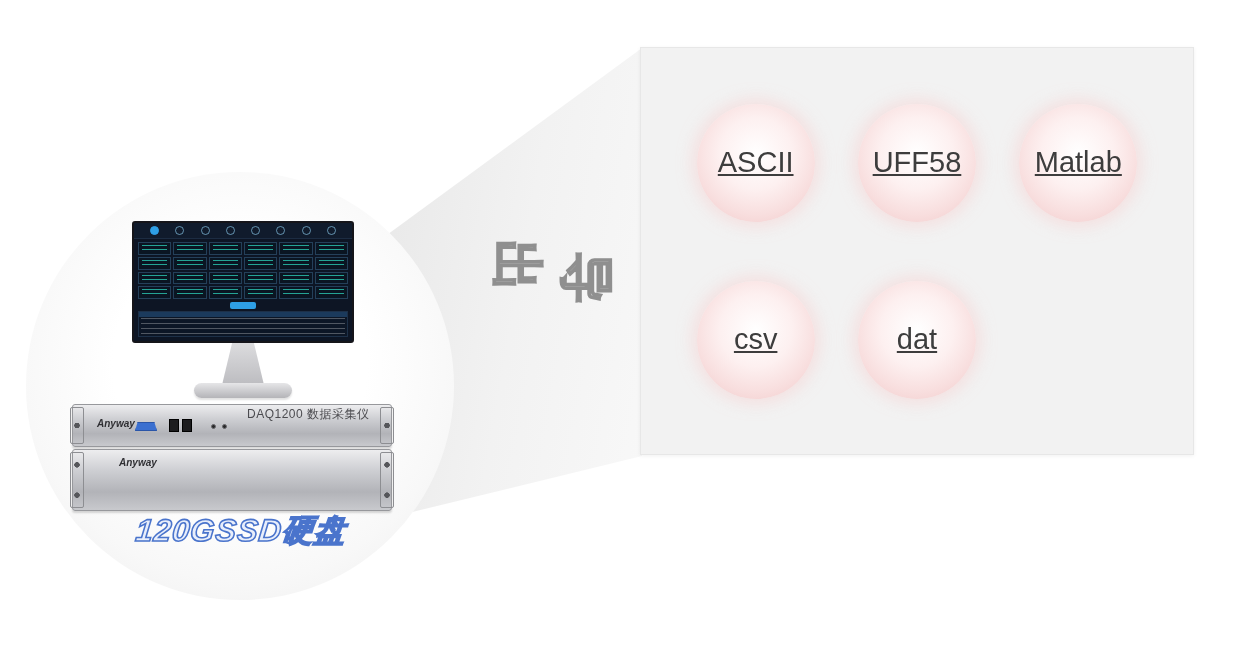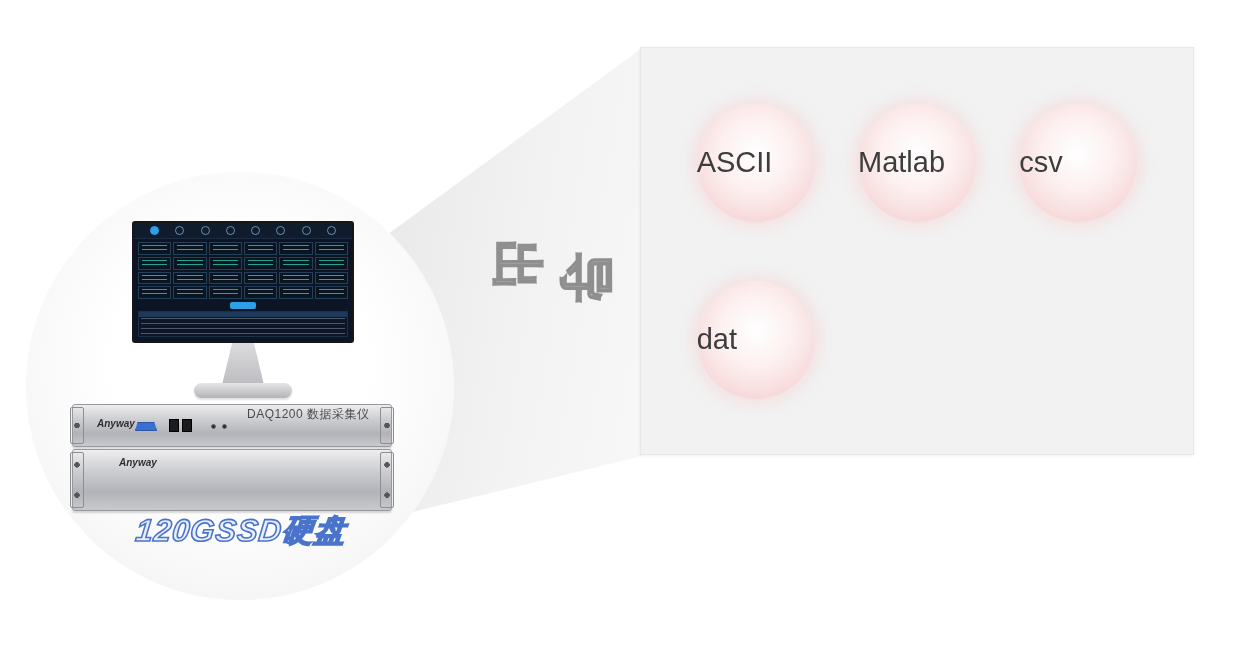--- a/index.html
+++ b/index.html
@@ -128,22 +128,22 @@
   .export-panel {
     position:absolute; left:640px; top:47px; width:554px; height:408px; z-index:2;
     background:#f2f2f2; border:1px solid #e7e7e7; box-shadow:0 1px 4px rgba(0,0,0,.06);
     display:grid; grid-template-columns:repeat(3,1fr); grid-template-rows:repeat(2,1fr);
     place-items:center; padding:26px 34px;
   }
   .format-circle {
     width:118px; height:118px; border-radius:50%;
     background:radial-gradient(circle at 50% 42%, #ffffff 0%, #fdf0f0 40%, #f8dede 68%, #f3cfcf 88%, #f6dada 100%);
     box-shadow:0 0 14px 6px rgba(246,214,214,.55);
-    display:flex; align-items:center; 
-    font-size:29px; color:#3d3d3d;
+    display:flex; align-items:center; justify-content:center;
+    font-size:29px; color:#3d3d3d;text-decoration:underline;
   }
 </style>
 </head>
 <body>
 
 <div class="stage">
 
   <div class="beam"></div>
 
   <div class="export-label">导出</div>
@@ -216,20 +216,23 @@
     </div>
 
     <div class="ssd-caption">120GSSD硬盘</div>
   </div>
 
   <div class="export-panel">
     <div class="format-circle">
       <span>ASCII</span>
     </div>
     <div class="format-circle">
+      <span>UFF58</span>
+    </div>
+    <div class="format-circle">
       <span>Matlab</span>
     </div>
     <div class="format-circle">
       <span>csv</span>
     </div>
     <div class="format-circle">
       <span>dat</span>
     </div>
   </div>
 

